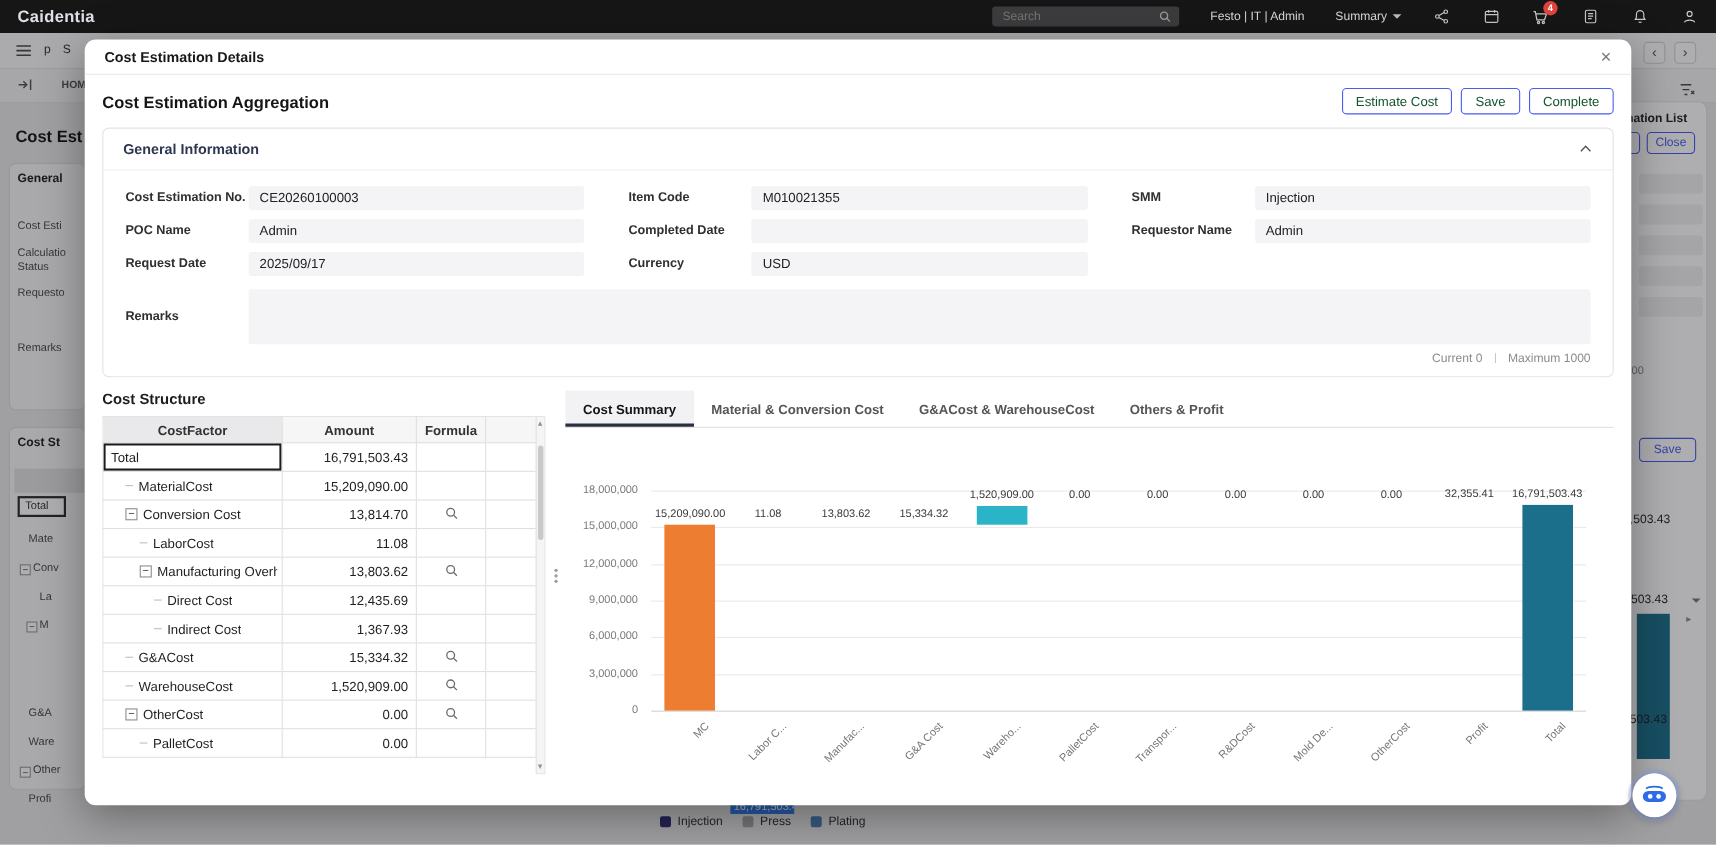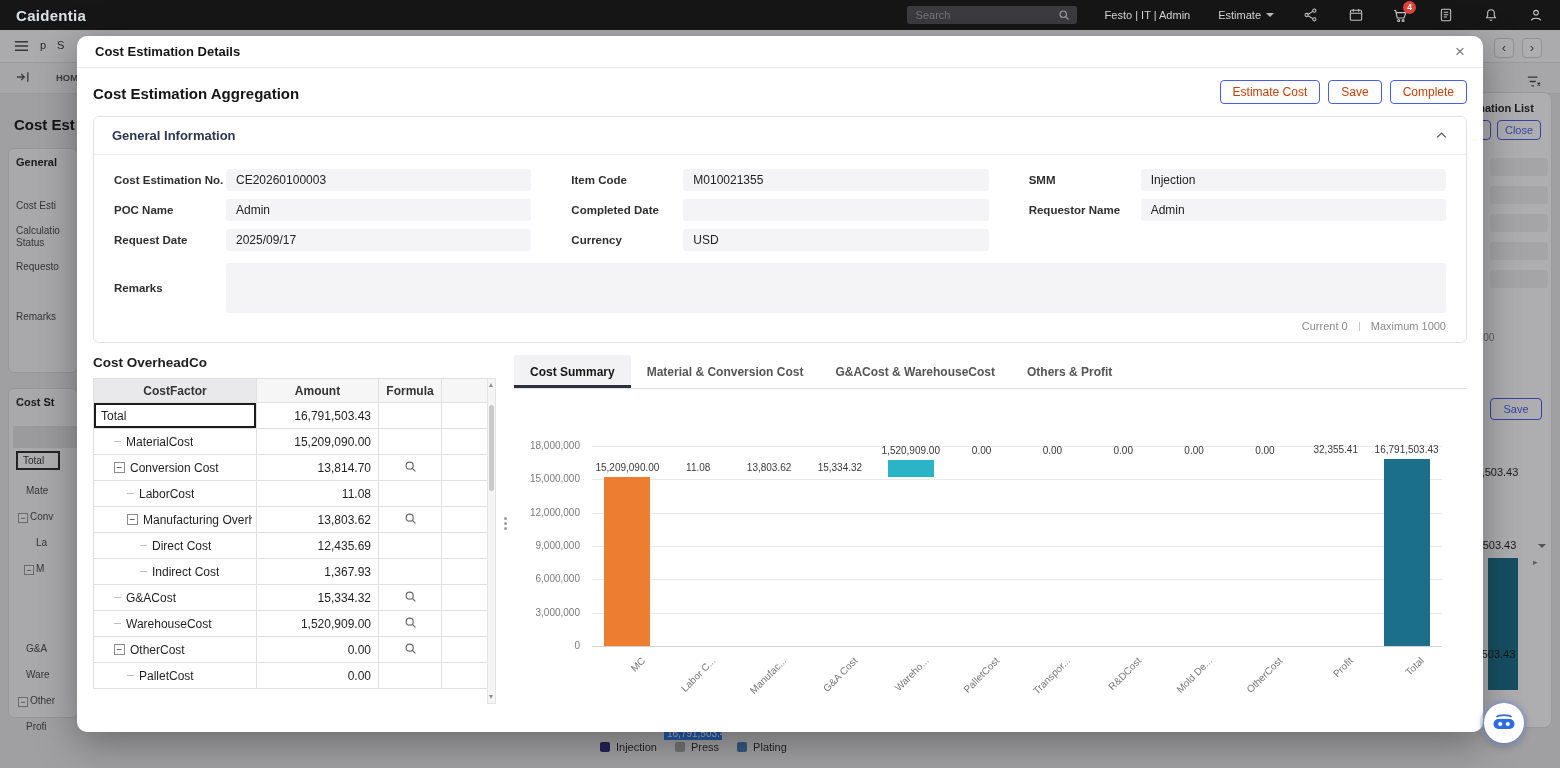--- a/index.html
+++ b/index.html
@@ -65,21 +65,21 @@
   
   .modal { position: absolute; left: 77px; top: 36px; width: 1406px; height: 696px; background: #fff;
            border-radius: 10px; box-shadow: 0 10px 40px rgba(0,0,0,.35); z-index: 30; overflow: hidden; }
   .modal-header { height: 32px; display: flex; align-items: center; padding: 0 18px; border-bottom: 1px solid #e8e8e8; }
   .modal-title { font-size: 13px; font-weight: bold; color: #161616; }
   .modal-close { margin-left: auto; color: #7a7a7a; font-size: 17px; line-height: 1; cursor: pointer; }
   .modal-body { padding: 12px 16px 0; }
   .heading-row { display: flex; align-items: center; }
   .heading-row h2 { margin: 2px 0 0; font-size: 15px; color: #151515; }
   .actions { margin-left: auto; display: flex; gap: 8px; }
-  .btn-outline { background: #fff; border: 1px solid #4a5cf0; color: #c2410c; border-radius: 4px;
+  .btn-outline { background: #fff; border: 1px solid #4a5cf0; color: #14532d; border-radius: 4px;
                  font-size: 12px; padding: 4px 12px; font-family: inherit; cursor: pointer; }
 
   .gi-card { margin-top: 12px; border: 1px solid #e3e3e3; border-radius: 6px; }
   .gi-header { display: flex; align-items: center; padding: 11px 18px; border-bottom: 1px solid #ededed; }
   .gi-header .t { font-size: 13px; font-weight: bold; color: #2e3650; }
   .gi-chev { margin-left: auto; cursor: pointer; display: flex; }
   .gi-body { padding: 14px 20px 8px; }
   .gi-grid { display: grid; grid-template-columns: repeat(3, 1fr); column-gap: 40px; row-gap: 8px; }
   .gi-cell { display: flex; align-items: center; }
   .gi-label { width: 112px; flex: none; font-size: 11.5px; font-weight: bold; color: #2f2f2f; }
@@ -148,21 +148,21 @@
       <input placeholder="Search" style="">
       <span style="display:flex">
         <svg width="12" height="12" viewBox="0 0 24 24" fill="none" stroke="#9a9a9a" stroke-width="2.4">
             <circle cx="10.5" cy="10.5" r="6.5"></circle>
             <path d="M15.3 15.3 21 21"></path>
           </svg>
       </span>
     </div>
     <span class="tb-text">Festo | IT | Admin</span>
     <span class="lang">
-      <span class="tb-text">Estimate</span>
+      <span class="tb-text">Summary</span>
       <span class="caret-down"></span>
     </span>
     <span class="tb-icon">
       <svg width="16" height="16" viewBox="0 0 24 24" fill="none" stroke="#c8c8c8" stroke-width="1.6">
           <circle cx="5.5" cy="12" r="2.4"></circle>
           <circle cx="17" cy="5.5" r="2.4"></circle>
           <circle cx="17" cy="18.5" r="2.4"></circle>
           <path d="M7.7 10.8 14.8 6.6M7.7 13.2l7.1 4.2"></path>
         </svg>
     </span>
@@ -357,21 +357,21 @@
         <div class="gi-counter">
           <span>Current 0</span>
           <span class="sep"></span>
           <span>Maximum 1000</span>
         </div>
       </div>
     </section>
 
     <div class="lower">
       <div class="left-pane">
-        <h3>Cost OverheadCo</h3>
+        <h3>Cost Structure</h3>
         <div class="cs-wrap">
           <table class="cs">
             <colgroup>
                 <col style="width:163px">
                 <col style="width:122px">
                 <col style="width:63px">
                 <col style="width:46px">
               </colgroup>
             <thead>
               <tr>

